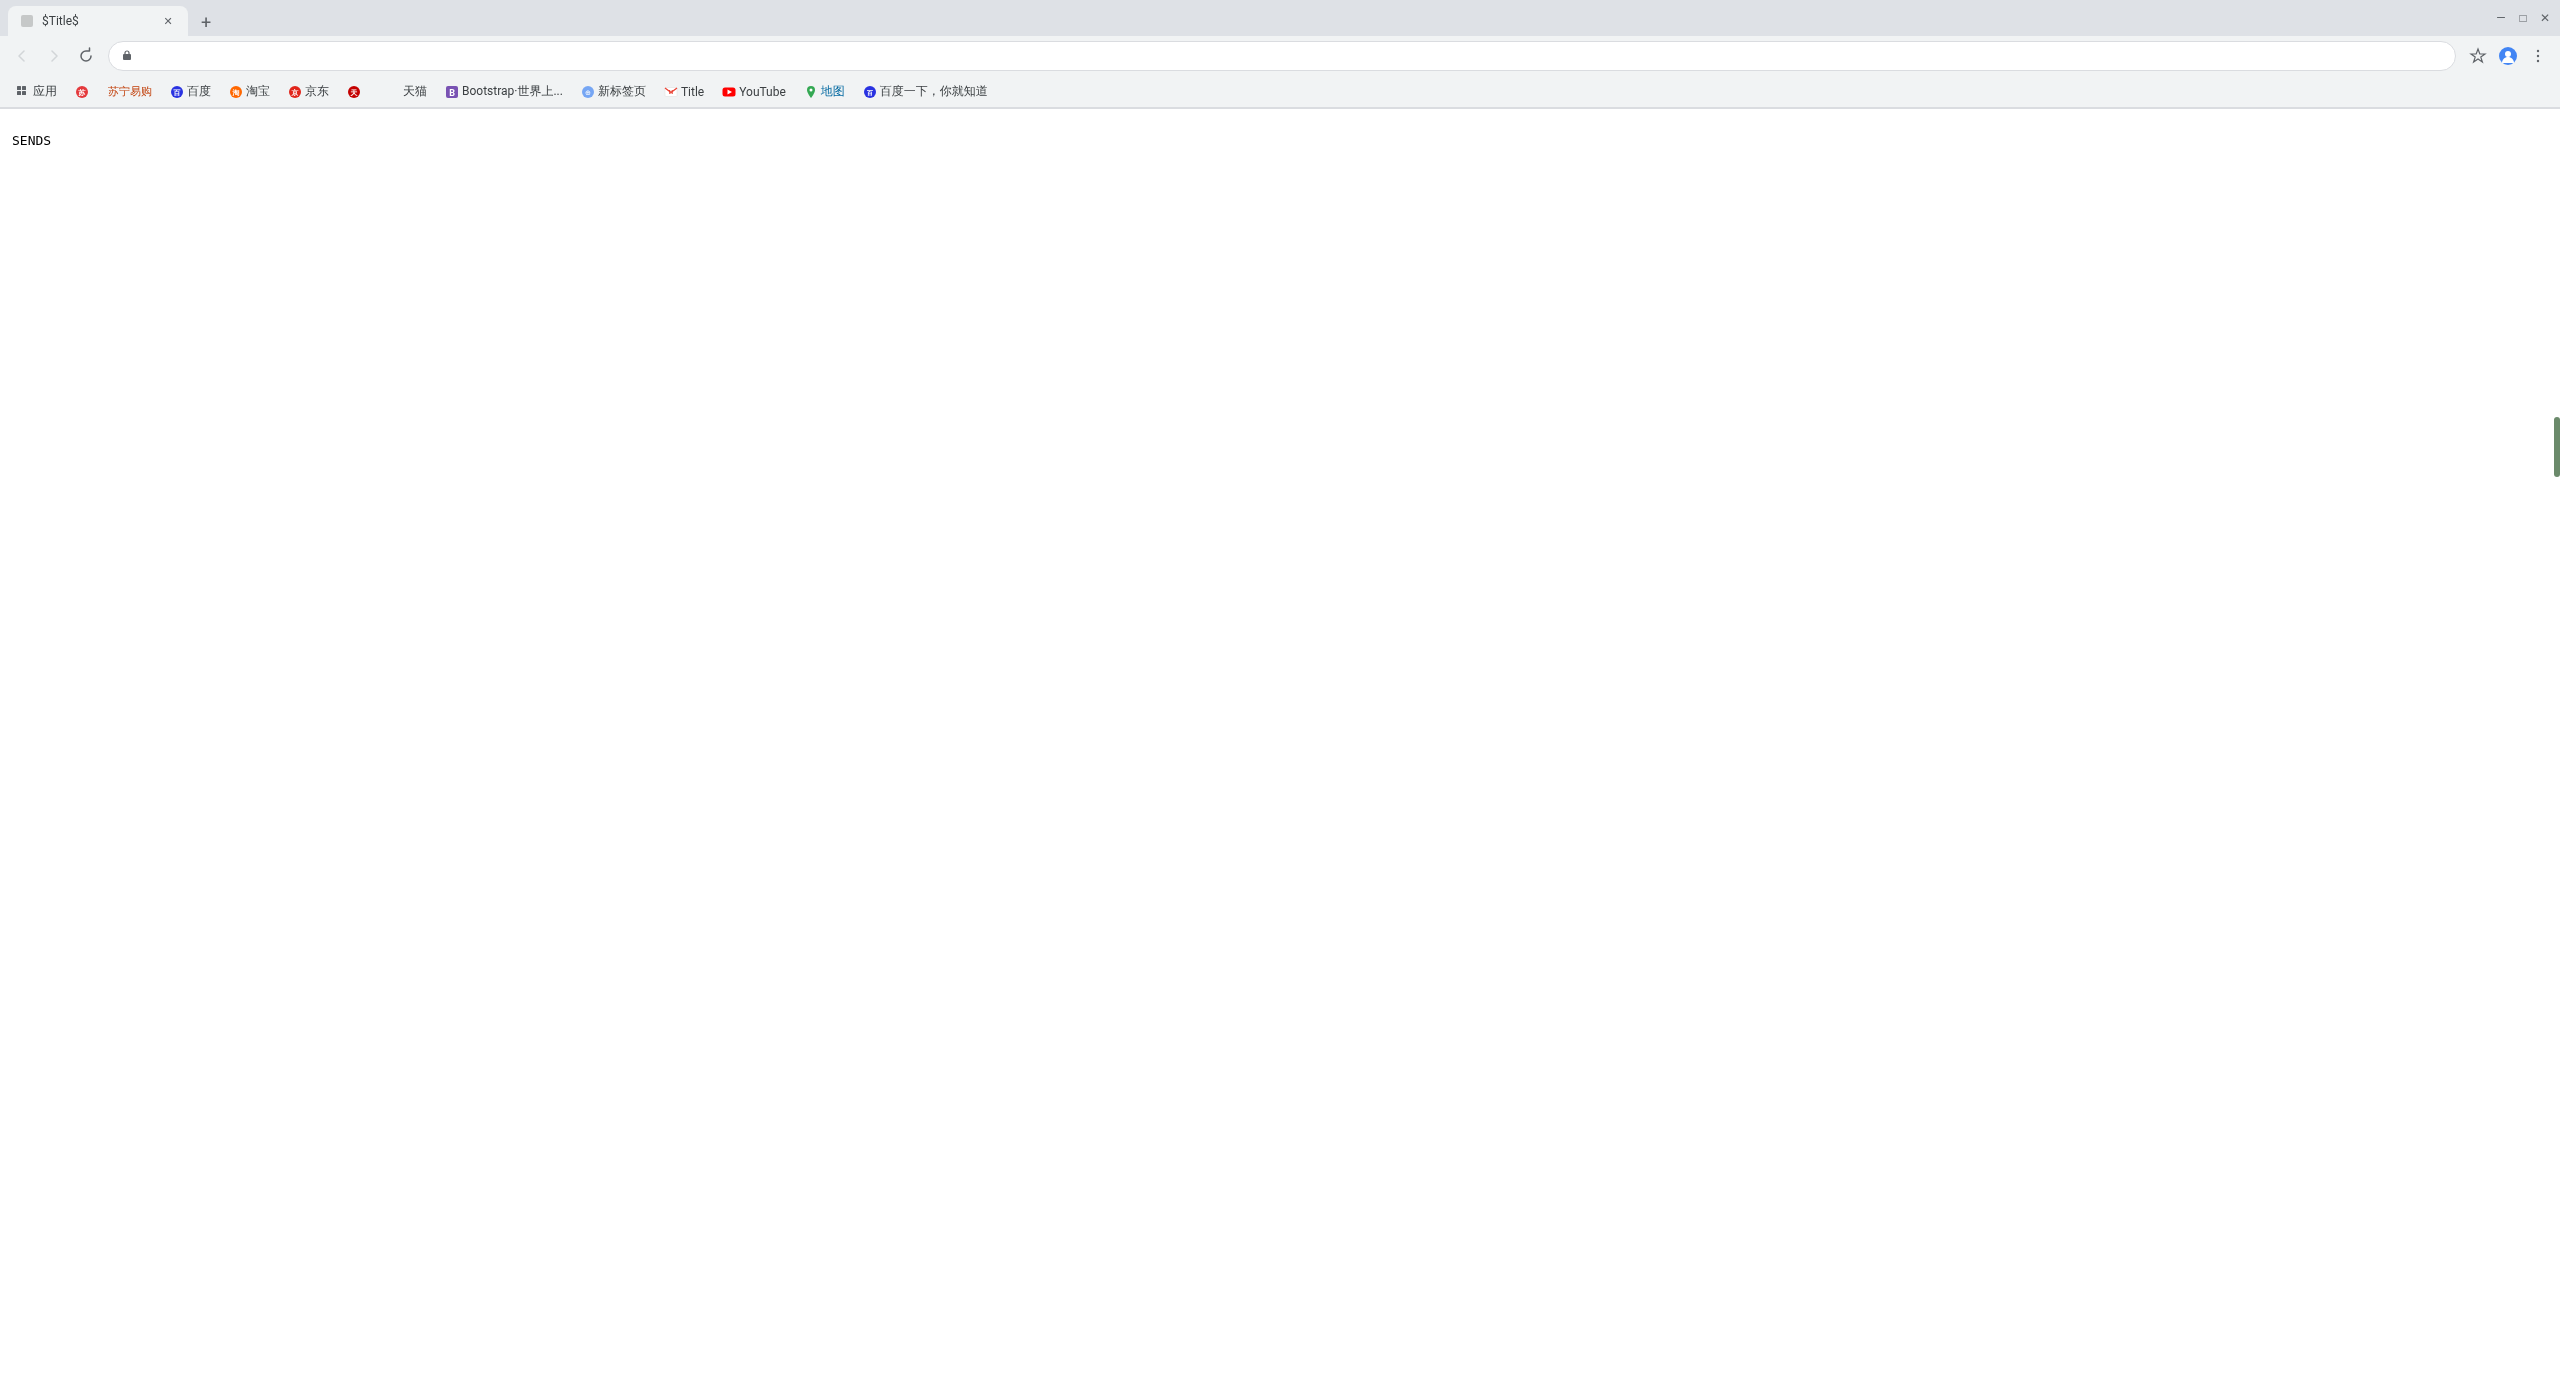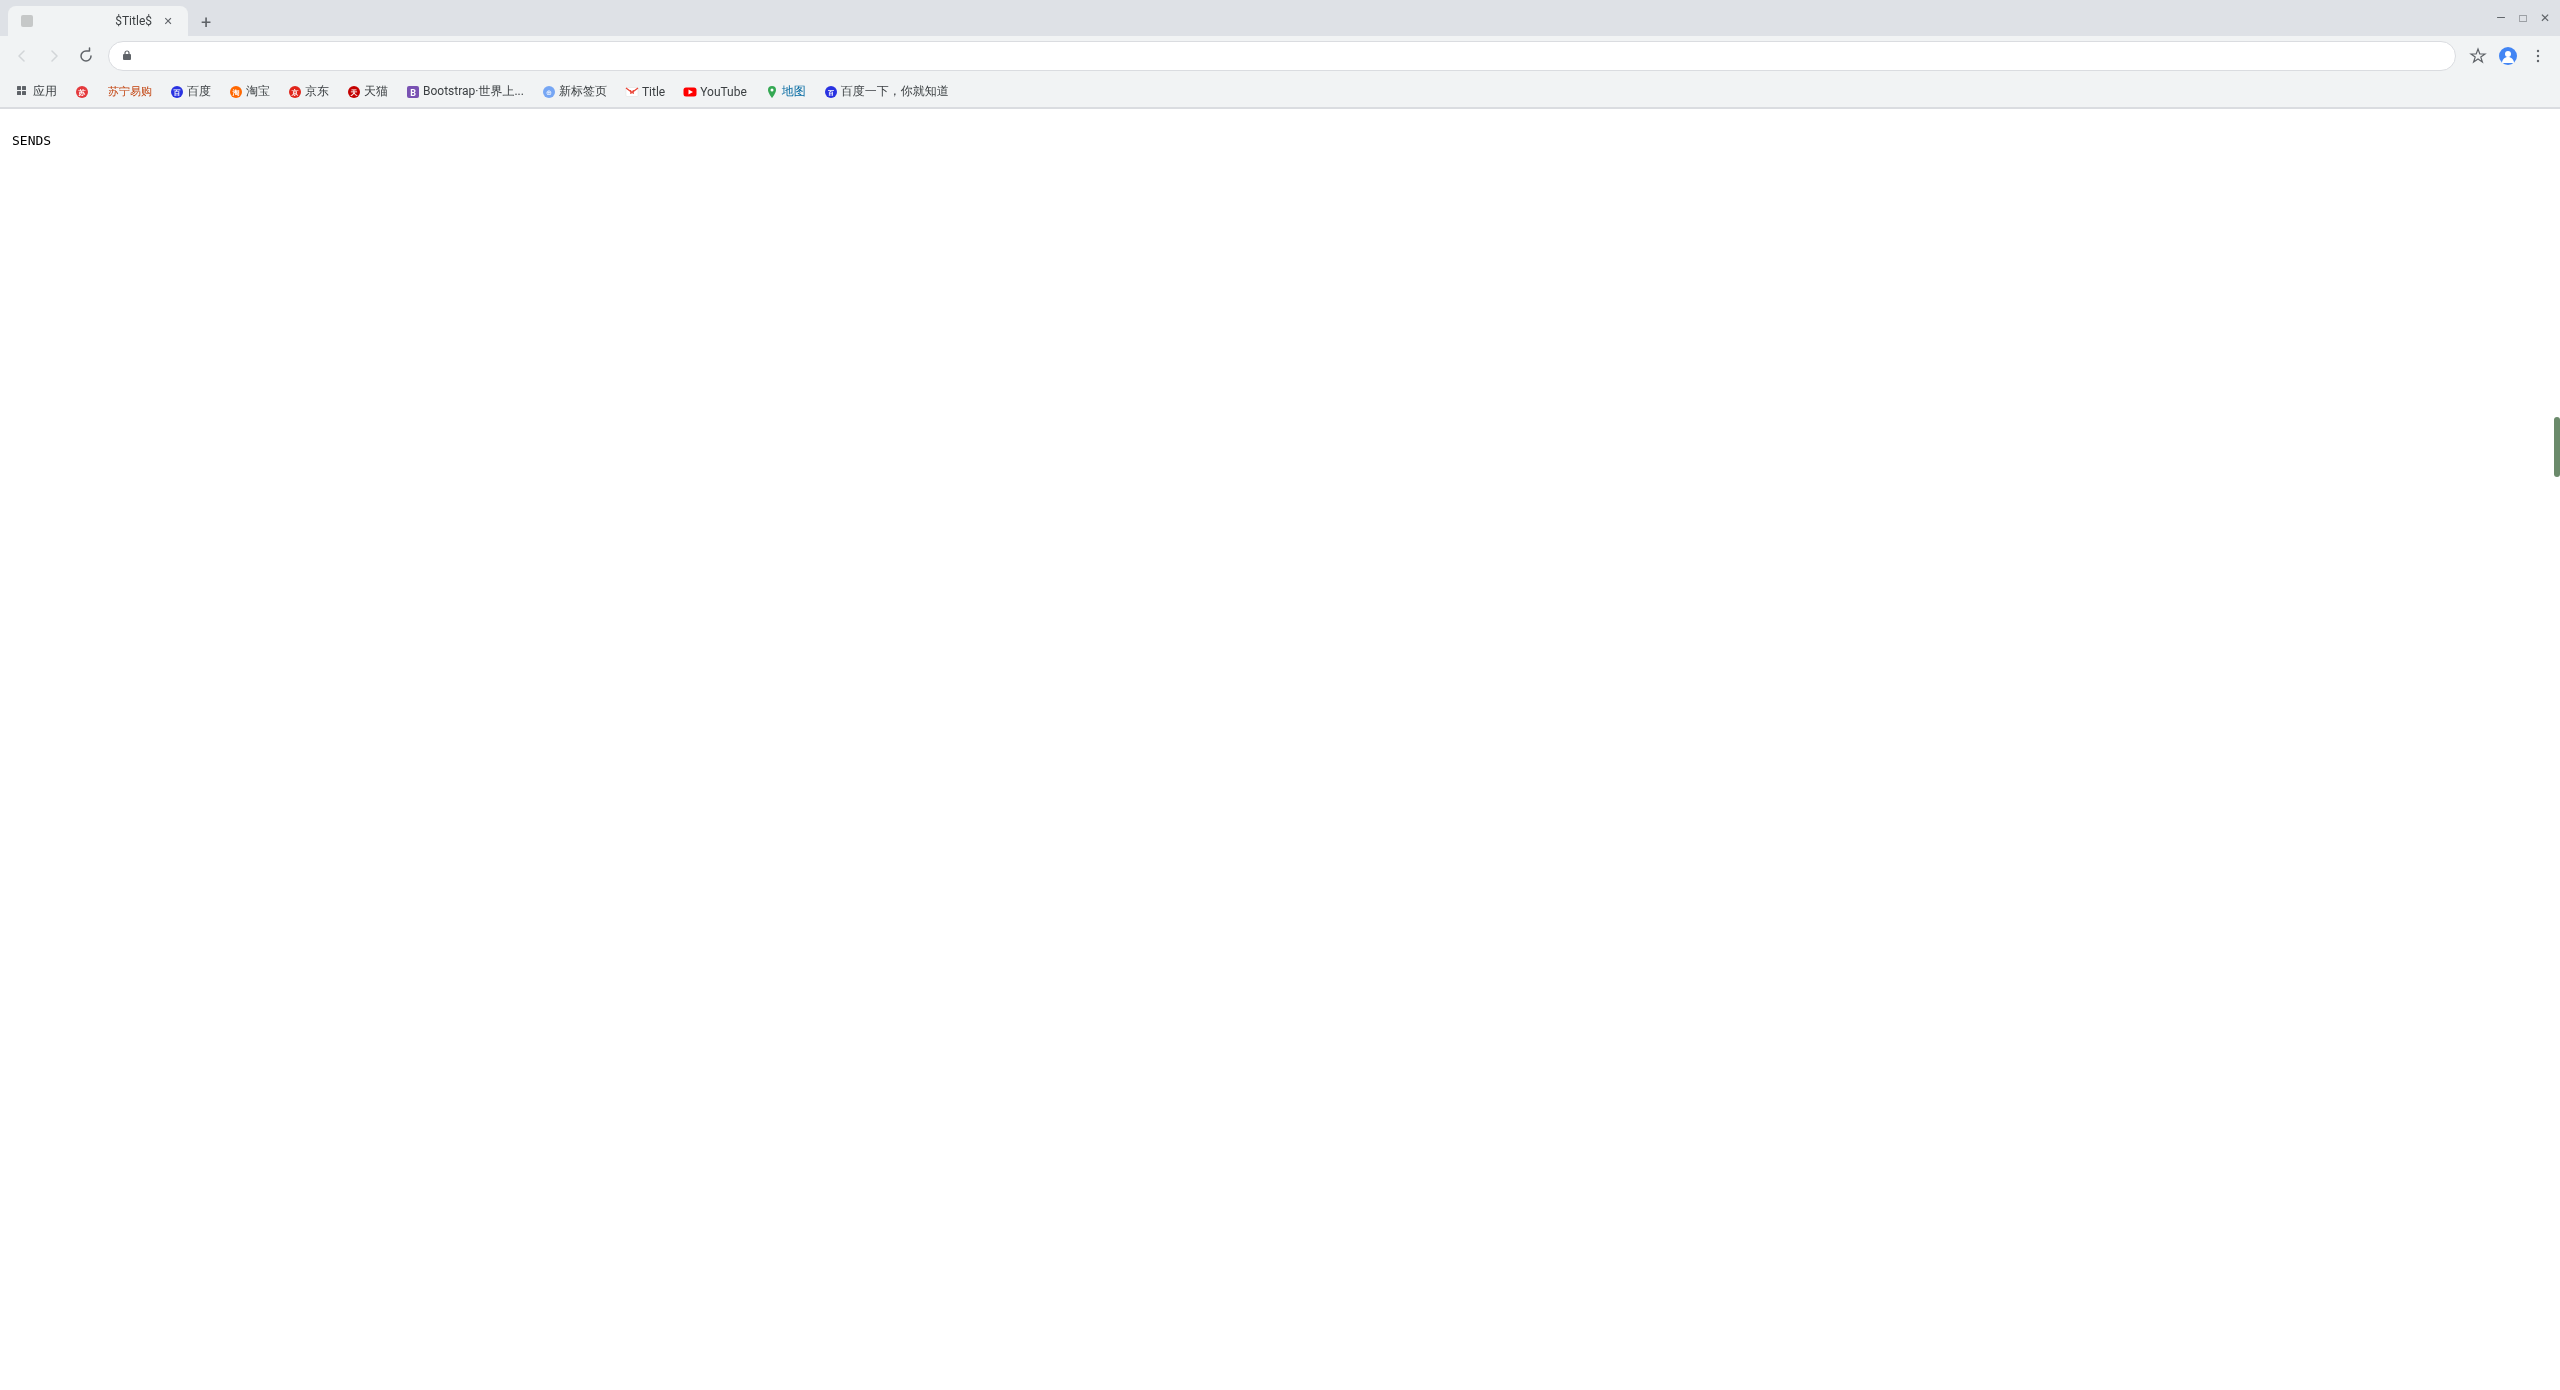--- a/index.html
+++ b/index.html
@@ -22,21 +22,20 @@
       user-select: none;
     }
 
     
     .title-bar {
       display: flex;
       align-items: center;
       height: 36px;
       padding: 0 8px;
       background: #dee1e6;
-      text-align: right;
     }
 
     .tab-strip {
       display: flex;
       align-items: flex-end;
       flex: 1;
       height: 100%;
       padding-top: 6px;
     }
 
@@ -358,21 +357,21 @@
       <span style="font-size:12px;color:#3c4043;">京东</span>
     </div>
 
     <div class="bookmark-item">
       <span class="bookmark-icon">
         <svg width="14" height="14" viewBox="0 0 14 14">
             <circle cx="7" cy="7" r="6" fill="#c40000"></circle>
             <text x="7" y="10" text-anchor="middle" font-size="7" fill="white" font-weight="bold">天</text>
           </svg>
       </span>
-      <span style="font-size:12px;color:#3c4043;">天猫</span>
+      <span style="font-size:12px;color:#3c4043;margin-left:39px;">天猫</span>
     </div>
 
     <div class="bookmark-item">
       <span class="bookmark-icon">
         <svg width="14" height="14" viewBox="0 0 14 14">
             <rect x="1" y="1" width="12" height="12" rx="2" fill="#7952b3"></rect>
             <text x="7" y="10.5" text-anchor="middle" font-size="9" fill="white" font-weight="bold">B</text>
           </svg>
       </span>
       <span style="font-size:12px;color:#3c4043;text-align:center;">Bootstrap·世界上...</span>

